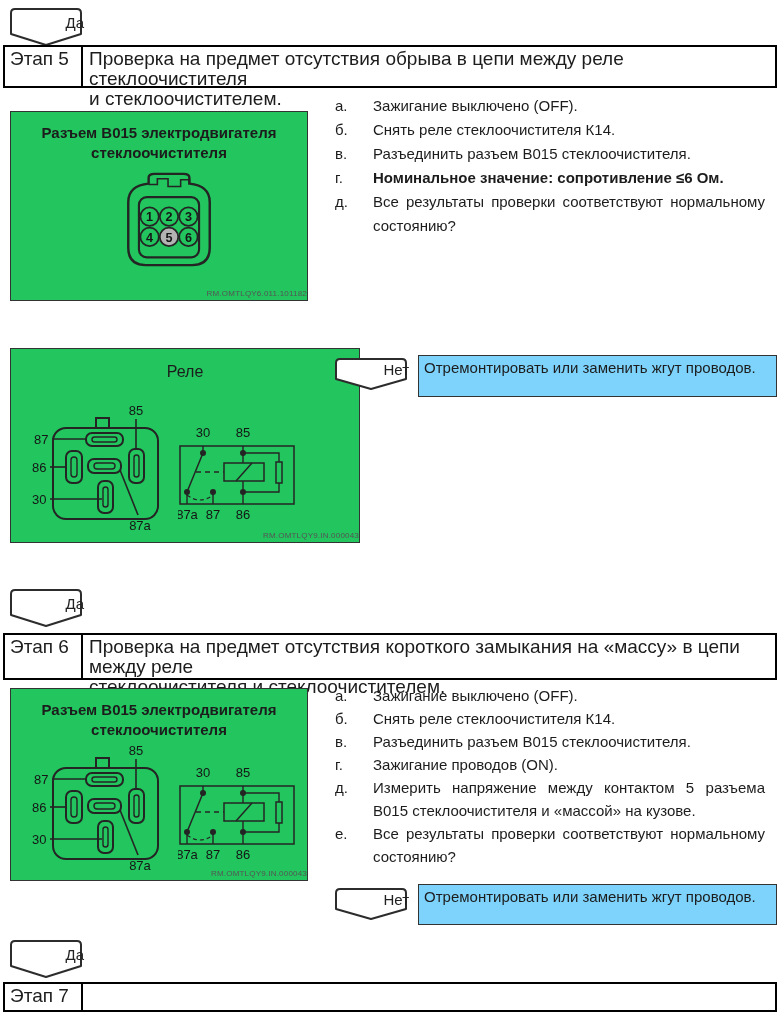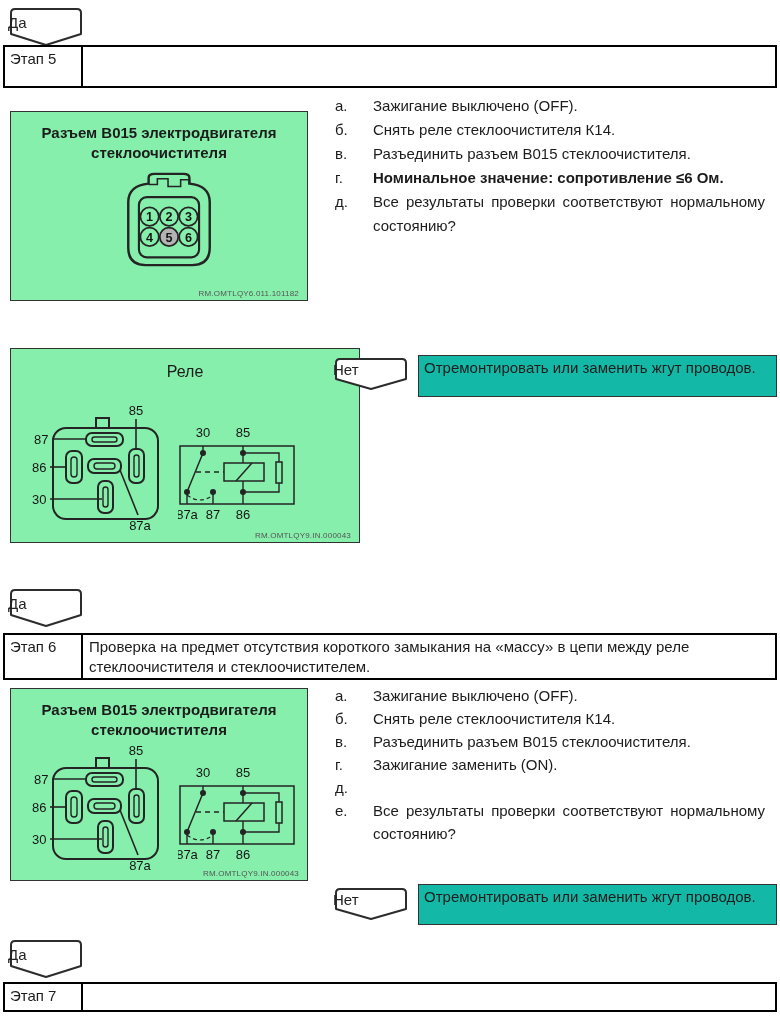--- a/index.html
+++ b/index.html
@@ -4,62 +4,64 @@
 <style>
   * { margin:0; padding:0; box-sizing:border-box; }
   html,body { background:#ffffff; }
   body {
     width:780px; height:1016px; position:relative; overflow:hidden;
     font-family:"Liberation Sans", sans-serif; color:#1c1c1c;
   }
   .abs { position:absolute; }
 
   
-  .banner { display:flex; align-items:center; justify-content:flex-start; }
+  .banner { display:flex; align-items:center; justify-content:flex-end; }
   .banner svg { position:absolute; inset:0; width:100%; height:100%; }
   .banner .blabel { position:relative; font-size:15px; color:#222; padding-bottom:9px; }
 
   
-  .steprow { left:3px; width:774px; border:2px solid #000; display:flex; font-size:15px; line-height:20px; background:#fff; }
+  .steprow { left:3px; width:774px; border:2px solid #000; display:flex; font-size:19px; line-height:20px; background:#fff; }
   .steprow .lbl { width:78px; flex:none; border-right:2px solid #000; padding:2px 0 0 5px; }
   .steprow .txt { padding:2px 0 0 6px; white-space:pre-line; }
 
   
-  .dbox { border:1.5px solid #333; background:#86efac; }
+  .dbox { border:1.5px solid #333; background:#22c55e; }
   .boxtitle { font-weight:bold; font-size:15px; text-align:center; line-height:20px; padding-top:11px; white-space:pre-line; }
   .rele-title { font-size:16px; text-align:center; padding-top:14px; }
-  .code { position:absolute; right:8px; bottom:2px; font-size:8px; color:#555; letter-spacing:.2px; }
+  .code { position:absolute; right:0; bottom:2px; font-size:8px; color:#555; letter-spacing:.2px; }
 
   
   .list { width:432px; }
   .item { display:flex; font-size:15px; }
   .item .lt { width:38px; flex:none; }
   .item .tx { width:392px; text-align:justify; }
   .note { font-weight:bold; text-align:left; }
   .lh24 .item { line-height:24px; }
   .lh23 .item { line-height:23px; }
 
   
-  .noaction { border:1.5px solid #333; font-size:15px; line-height:19px; padding:2px 5px; background:#14b8a6; }
+  .noaction { border:1.5px solid #333; font-size:15px; line-height:19px; padding:2px 5px; background:#7dd3fc; }
 
   svg text { font-family:"Liberation Sans", sans-serif; fill:#151515; }
   .stroke { stroke:#242424; fill:none; }
 </style>
 </head>
 <body>
 
 <div class="abs banner" style="left:8px;top:7px;width:76px;height:40px;">
   <svg viewBox="0 0 76 40">
     <path d="M7,2 H69 Q73,2 73,6 V27 L38,38 L3,27 V6 Q3,2 7,2 Z" fill="#fff" stroke="#2c2c2c" stroke-width="2" stroke-linejoin="round"></path>
   </svg>
   <span class="blabel">Да</span>
 </div>
 
 <div class="abs steprow" style="top:45px;height:43px;">
   <div class="lbl">Этап 5</div>
+  <div class="txt">Проверка на предмет отсутствия обрыва в цепи между реле стеклоочистителя
+и стеклоочистителем.</div>
 </div>
 
 <div class="abs dbox" style="left:10px;top:111px;width:298px;height:190px;">
   <div class="boxtitle">Разъем B015 электродвигателя
 стеклоочистителя</div>
   <svg class="abs" style="left:114px;top:59px;width:88px;height:97px;" viewBox="0 0 90 100">
     <path class="stroke" stroke-width="2.5" d="M30,3 L60,3 Q66,3 66,7 L66,13 Q87,15 87,32 L87,79 Q87,97 69,97 L21,97 Q3,97 3,79 L3,32 Q3,15 24,13 L24,7 Q24,3 30,3 Z"></path>
     <path class="stroke" stroke-width="1.6" d="M24,14 L33,14 L33,8 L44,8 L44,16 L57,16 L57,9 L66,9 L66,13"></path>
     <rect class="stroke" stroke-width="2.2" x="14" y="27" width="62" height="62" rx="8"></rect>
     <circle class="stroke" stroke-width="1.8" cx="25" cy="47" r="9.5" fill="#fff"></circle>
@@ -251,25 +253,26 @@
   <div class="item">
     <div class="lt">б.</div>
     <div class="tx">Снять реле стеклоочистителя К14.</div>
   </div>
   <div class="item">
     <div class="lt">в.</div>
     <div class="tx">Разъединить разъем B015 стеклоочистителя.</div>
   </div>
   <div class="item">
     <div class="lt">г.</div>
-    <div class="tx">Зажигание заменить (ON).</div>
+    <div class="tx">Зажигание проводов (ON).</div>
   </div>
   <div class="item">
     <div class="lt">д.</div>
     <div class="tx">
+      <div>Измерить напряжение между контактом 5 разъема B015 стеклоочистителя и «массой» на кузове.</div>
     </div>
   </div>
   <div class="item">
     <div class="lt">е.</div>
     <div class="tx">Все результаты проверки соответствуют нормальному состоянию?</div>
   </div>
 </div>
 
 <div class="abs banner" style="left:333px;top:887px;width:76px;height:34px;">
   <svg viewBox="0 0 76 34">

